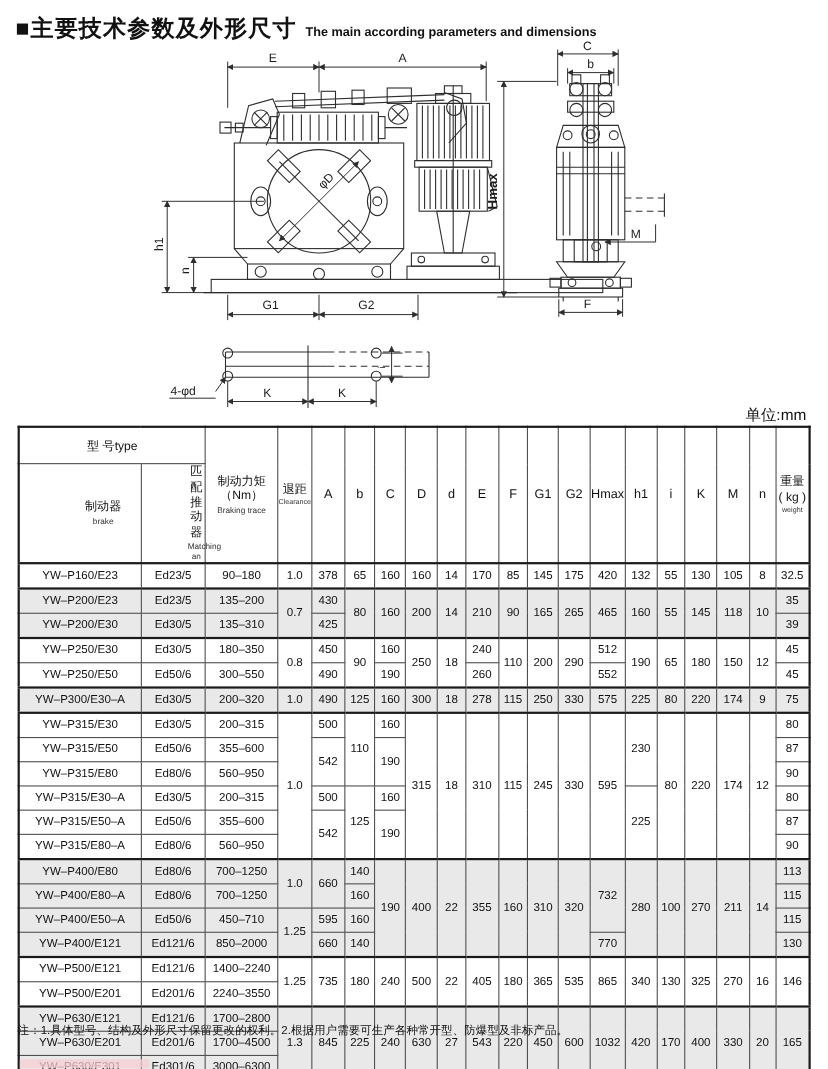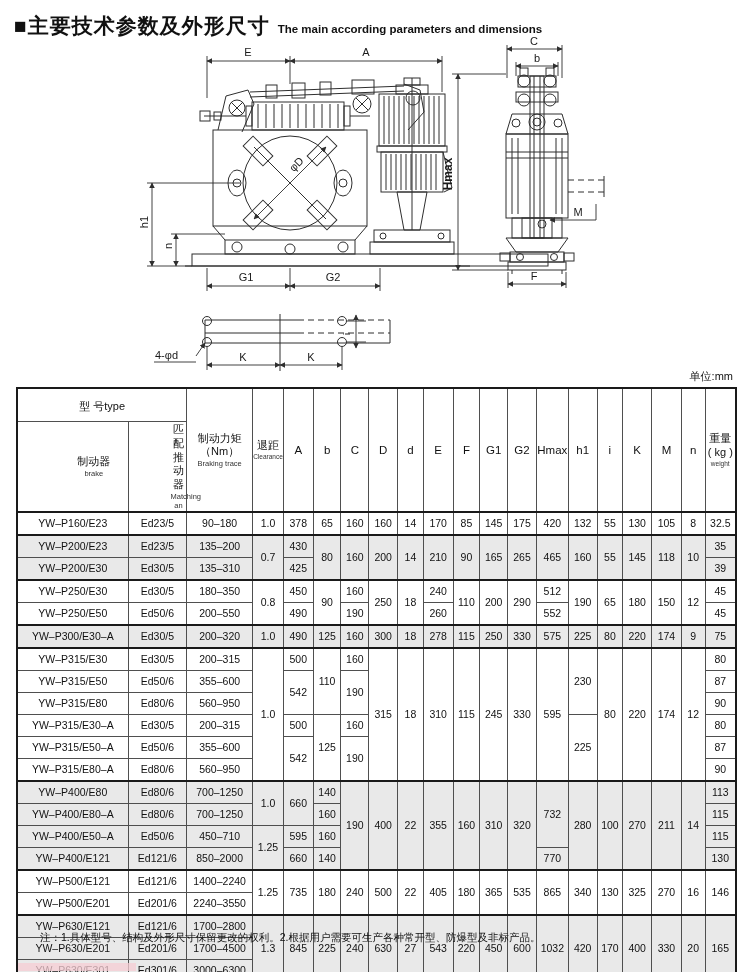--- a/index.html
+++ b/index.html
@@ -4,21 +4,21 @@
 <style>
   html,body{margin:0;padding:0;}
   body{
     width:753px;height:972px;background:#fff;position:relative;
     font-family:"Liberation Sans","DejaVu Sans",sans-serif;color:#111;
     overflow:hidden;
   }
   .title-row{position:absolute;left:14px;top:12px;white-space:nowrap;}
   .t-zh{font-size:21px;font-weight:bold;letter-spacing:1px;}
   .t-en{font-size:11.5px;font-weight:bold;margin-left:8px;}
-  .unit{position:absolute;right:20px;top:369px;font-size:11px;margin-left:25px;}
+  .unit{position:absolute;right:20px;top:369px;font-size:14px;margin-left:25px;}
 
   svg.drawing{position:absolute;left:0;top:34px;}
   .s{fill:none;stroke:#2e2e2e;stroke-width:1;}
   .dim{fill:none;stroke:#2e2e2e;stroke-width:.9;}
   .dash{stroke-dasharray:6 4;}
   text.lbl{font-family:"Liberation Sans",sans-serif;font-size:11px;fill:#1a1a1a;stroke:none;text-anchor:middle;}
   text.lblb{font-size:12px;font-weight:bold;}
   text.sm{font-size:9px;}
   text.start{text-anchor:start;}
 
@@ -33,21 +33,21 @@
   .params td{font-size:10.5px;height:21px;text-align:center;padding:0 1px;white-space:nowrap;}
   tr.band td{background:#e9e9e9;}
   tr.gs td{border-top:2px solid #1a1a1a;}
   .h-zh{font-size:11px;line-height:1.25;}
   .h-en{font-size:7.5px;color:#333;line-height:1.2;}
   .t6{font-size:6.5px;}
   th.dimh{font-size:11.5px;}
   tr.hr1 th{height:30px;}
   tr.hr2 th{height:27px;padding-left:42px;}
 
-  .notes{position:absolute;left:16px;top:931px;line-height:1.3;margin-left:24px;}
+  .notes{position:absolute;left:16px;top:931px;line-height:1.3;}
   .note-zh{font-size:10.5px;margin-bottom:1px;}
   .note-en{font-size:9.5px;color:#222;}
   .indent{margin-left:28px;}
   .artifact{position:absolute;left:18px;top:963px;width:118px;height:8px;background:#f6ccd3;opacity:.75;}
 </style>
 </head>
 <body>
 
 <div class="title-row">
   <span class="t-zh">■主要技术参数及外形尺寸</span><span class="t-en">The main according parameters and dimensions</span>
@@ -367,21 +367,21 @@
         <td rowspan="2">190</td>
         <td rowspan="2">65</td>
         <td rowspan="2">180</td>
         <td rowspan="2">150</td>
         <td rowspan="2">12</td>
         <td>45</td>
       </tr>
       <tr>
         <td>YW–P250/E50</td>
         <td>Ed50/6</td>
-        <td>200–550</td>
+        <td>300–550</td>
         <td>490</td>
         <td>190</td>
         <td>260</td>
         <td>552</td>
         <td>45</td>
       </tr>
       <tr class="band gs">
         <td>YW–P300/E30–A</td>
         <td>Ed30/5</td>
         <td>200–320</td>

